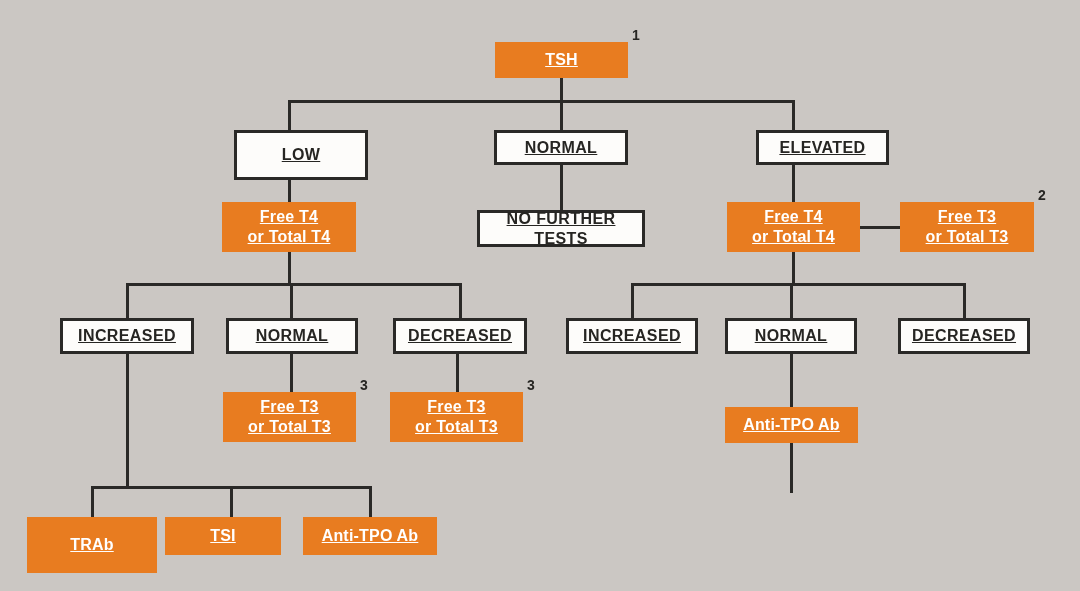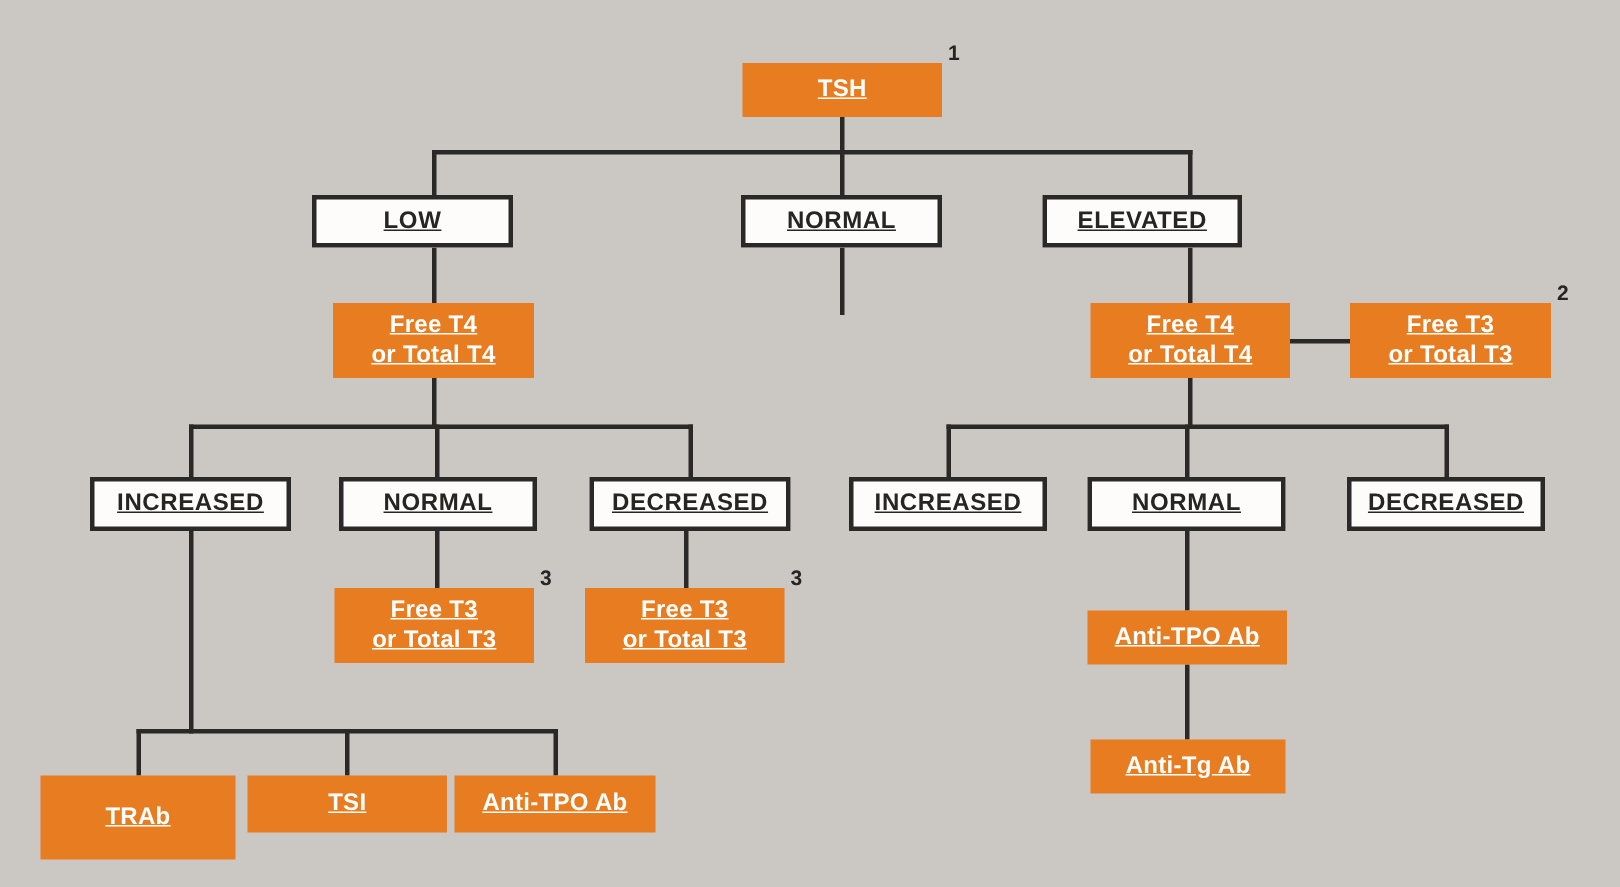--- a/index.html
+++ b/index.html
@@ -87,33 +87,36 @@
   <div class="line" style="left:790px;top:283px;width:3px;height:35px"></div>
   <div class="line" style="left:963px;top:283px;width:3px;height:35px"></div>
   <div class="line" style="left:790px;top:354px;width:3px;height:53px"></div>
   <div class="line" style="left:790px;top:443px;width:3px;height:50px"></div>
 
   <div class="node action" style="left:495px;top:42px;width:133px;height:36px">
     <span class="nlabel">TSH</span>
     <span class="sup">1</span>
   </div>
 
-  <div class="node decision" style="left:208px;top:130px;width:134px;height:35px">
+  <div class="node decision" style="left:234px;top:130px;width:134px;height:50px">
     <span class="nlabel">LOW</span>
   </div>
   <div class="node decision" style="left:494px;top:130px;width:134px;height:35px">
     <span class="nlabel">NORMAL</span>
   </div>
-  <div class="node decision" style="left:695px;top:130px;width:133px;height:35px">
+  <div class="node decision" style="left:756px;top:130px;width:133px;height:35px">
     <span class="nlabel">ELEVATED</span>
   </div>
 
   <div class="node action" style="left:222px;top:202px;width:134px;height:50px">
     <span class="nlabel">Free T4
 or Total T4</span>
+  </div>
+  <div class="node decision" style="left:477px;top:210px;width:168px;height:37px">
+    <span class="nlabel">NO FURTHER TESTS</span>
   </div>
   <div class="node action" style="left:727px;top:202px;width:133px;height:50px">
     <span class="nlabel">Free T4
 or Total T4</span>
   </div>
   <div class="node action" style="left:900px;top:202px;width:134px;height:50px">
     <span class="nlabel">Free T3
 or Total T3</span>
     <span class="sup">2</span>
   </div>
@@ -135,37 +138,34 @@
   </div>
   <div class="node action" style="left:390px;top:392px;width:133px;height:50px">
     <span class="nlabel">Free T3
 or Total T3</span>
     <span class="sup">3</span>
   </div>
 
   <div class="node action" style="left:27px;top:517px;width:130px;height:56px">
     <span class="nlabel">TRAb</span>
   </div>
-  <div class="node action" style="left:165px;top:517px;width:133px;height:38px">
+  <div class="node action" style="left:165px;top:517px;width:116px;height:38px">
     <span class="nlabel">TSI</span>
   </div>
   <div class="node action" style="left:303px;top:517px;width:134px;height:38px">
     <span class="nlabel">Anti-TPO Ab</span>
   </div>
 
   <div class="node decision" style="left:566px;top:318px;width:132px;height:36px">
     <span class="nlabel">INCREASED</span>
   </div>
   <div class="node decision" style="left:725px;top:318px;width:132px;height:36px">
     <span class="nlabel">NORMAL</span>
   </div>
   <div class="node decision" style="left:898px;top:318px;width:132px;height:36px">
     <span class="nlabel">DECREASED</span>
   </div>
 
   <div class="node action" style="left:725px;top:407px;width:133px;height:36px">
     <span class="nlabel">Anti-TPO Ab</span>
   </div>
-  <div class="node action" style="left:727px;top:493px;width:130px;height:36px">
-    <span class="nlabel">Anti-Tg Ab</span>
-  </div>
 
 </div>
 
 </body></html>

